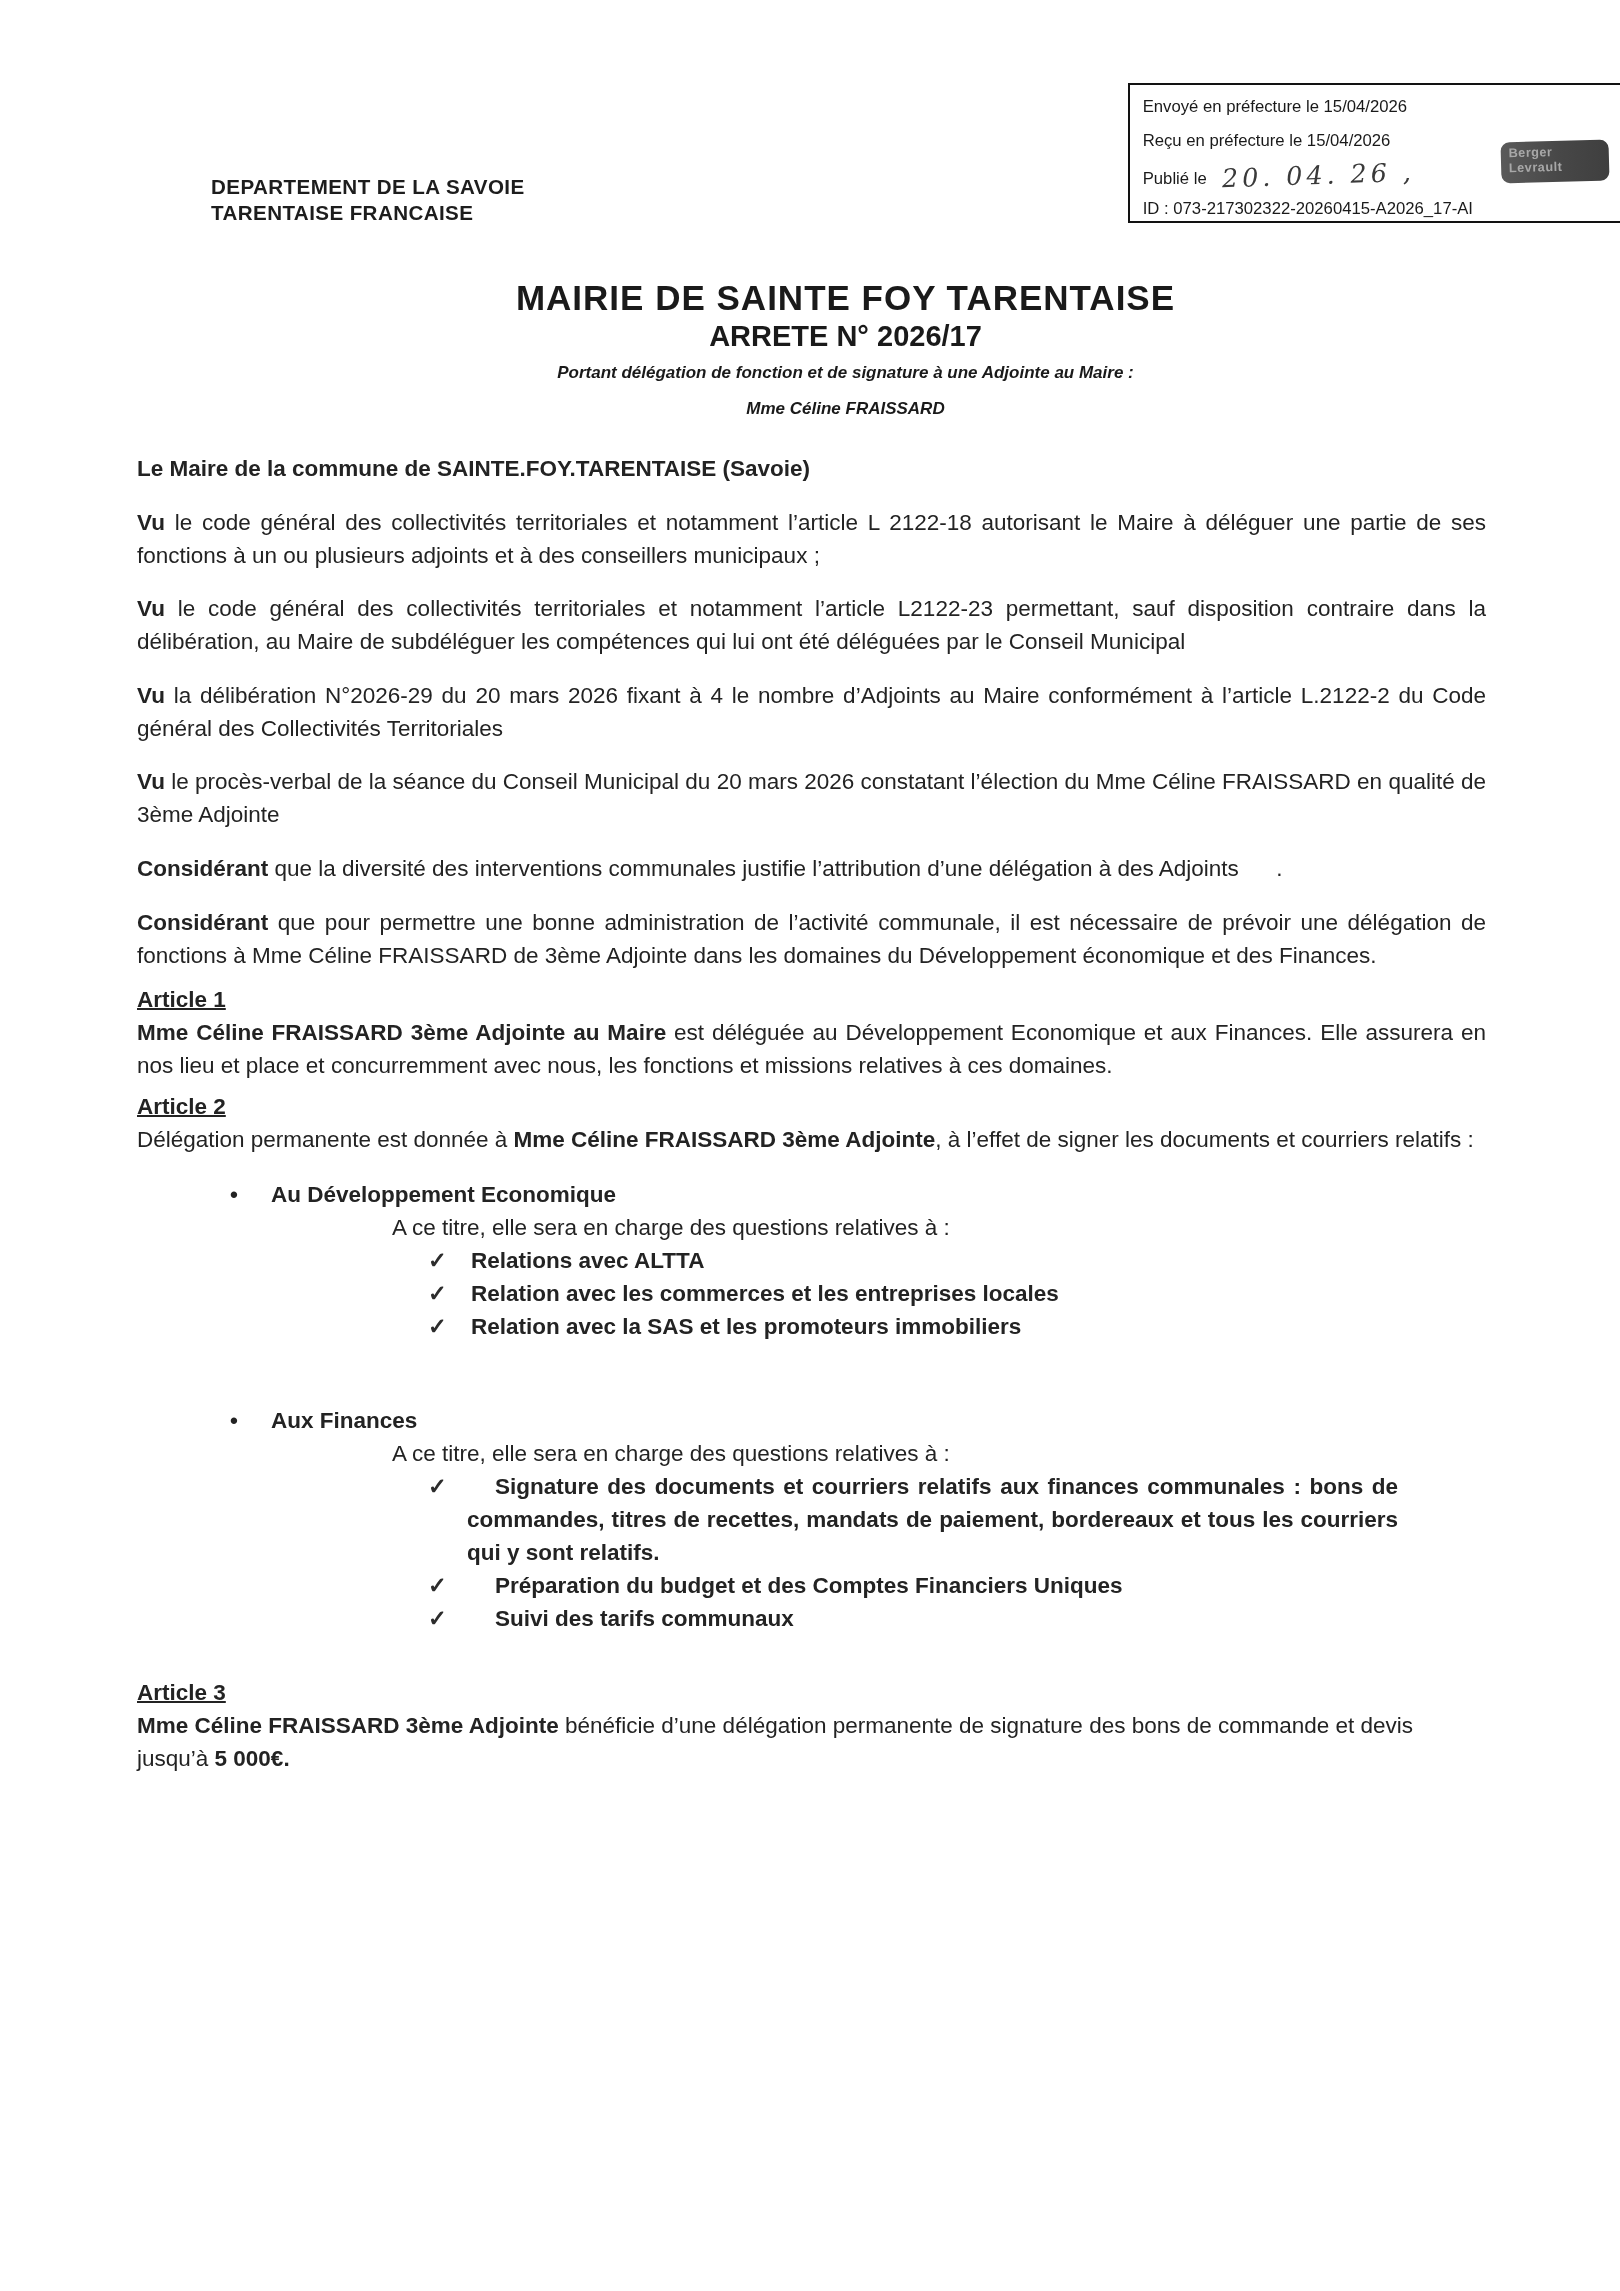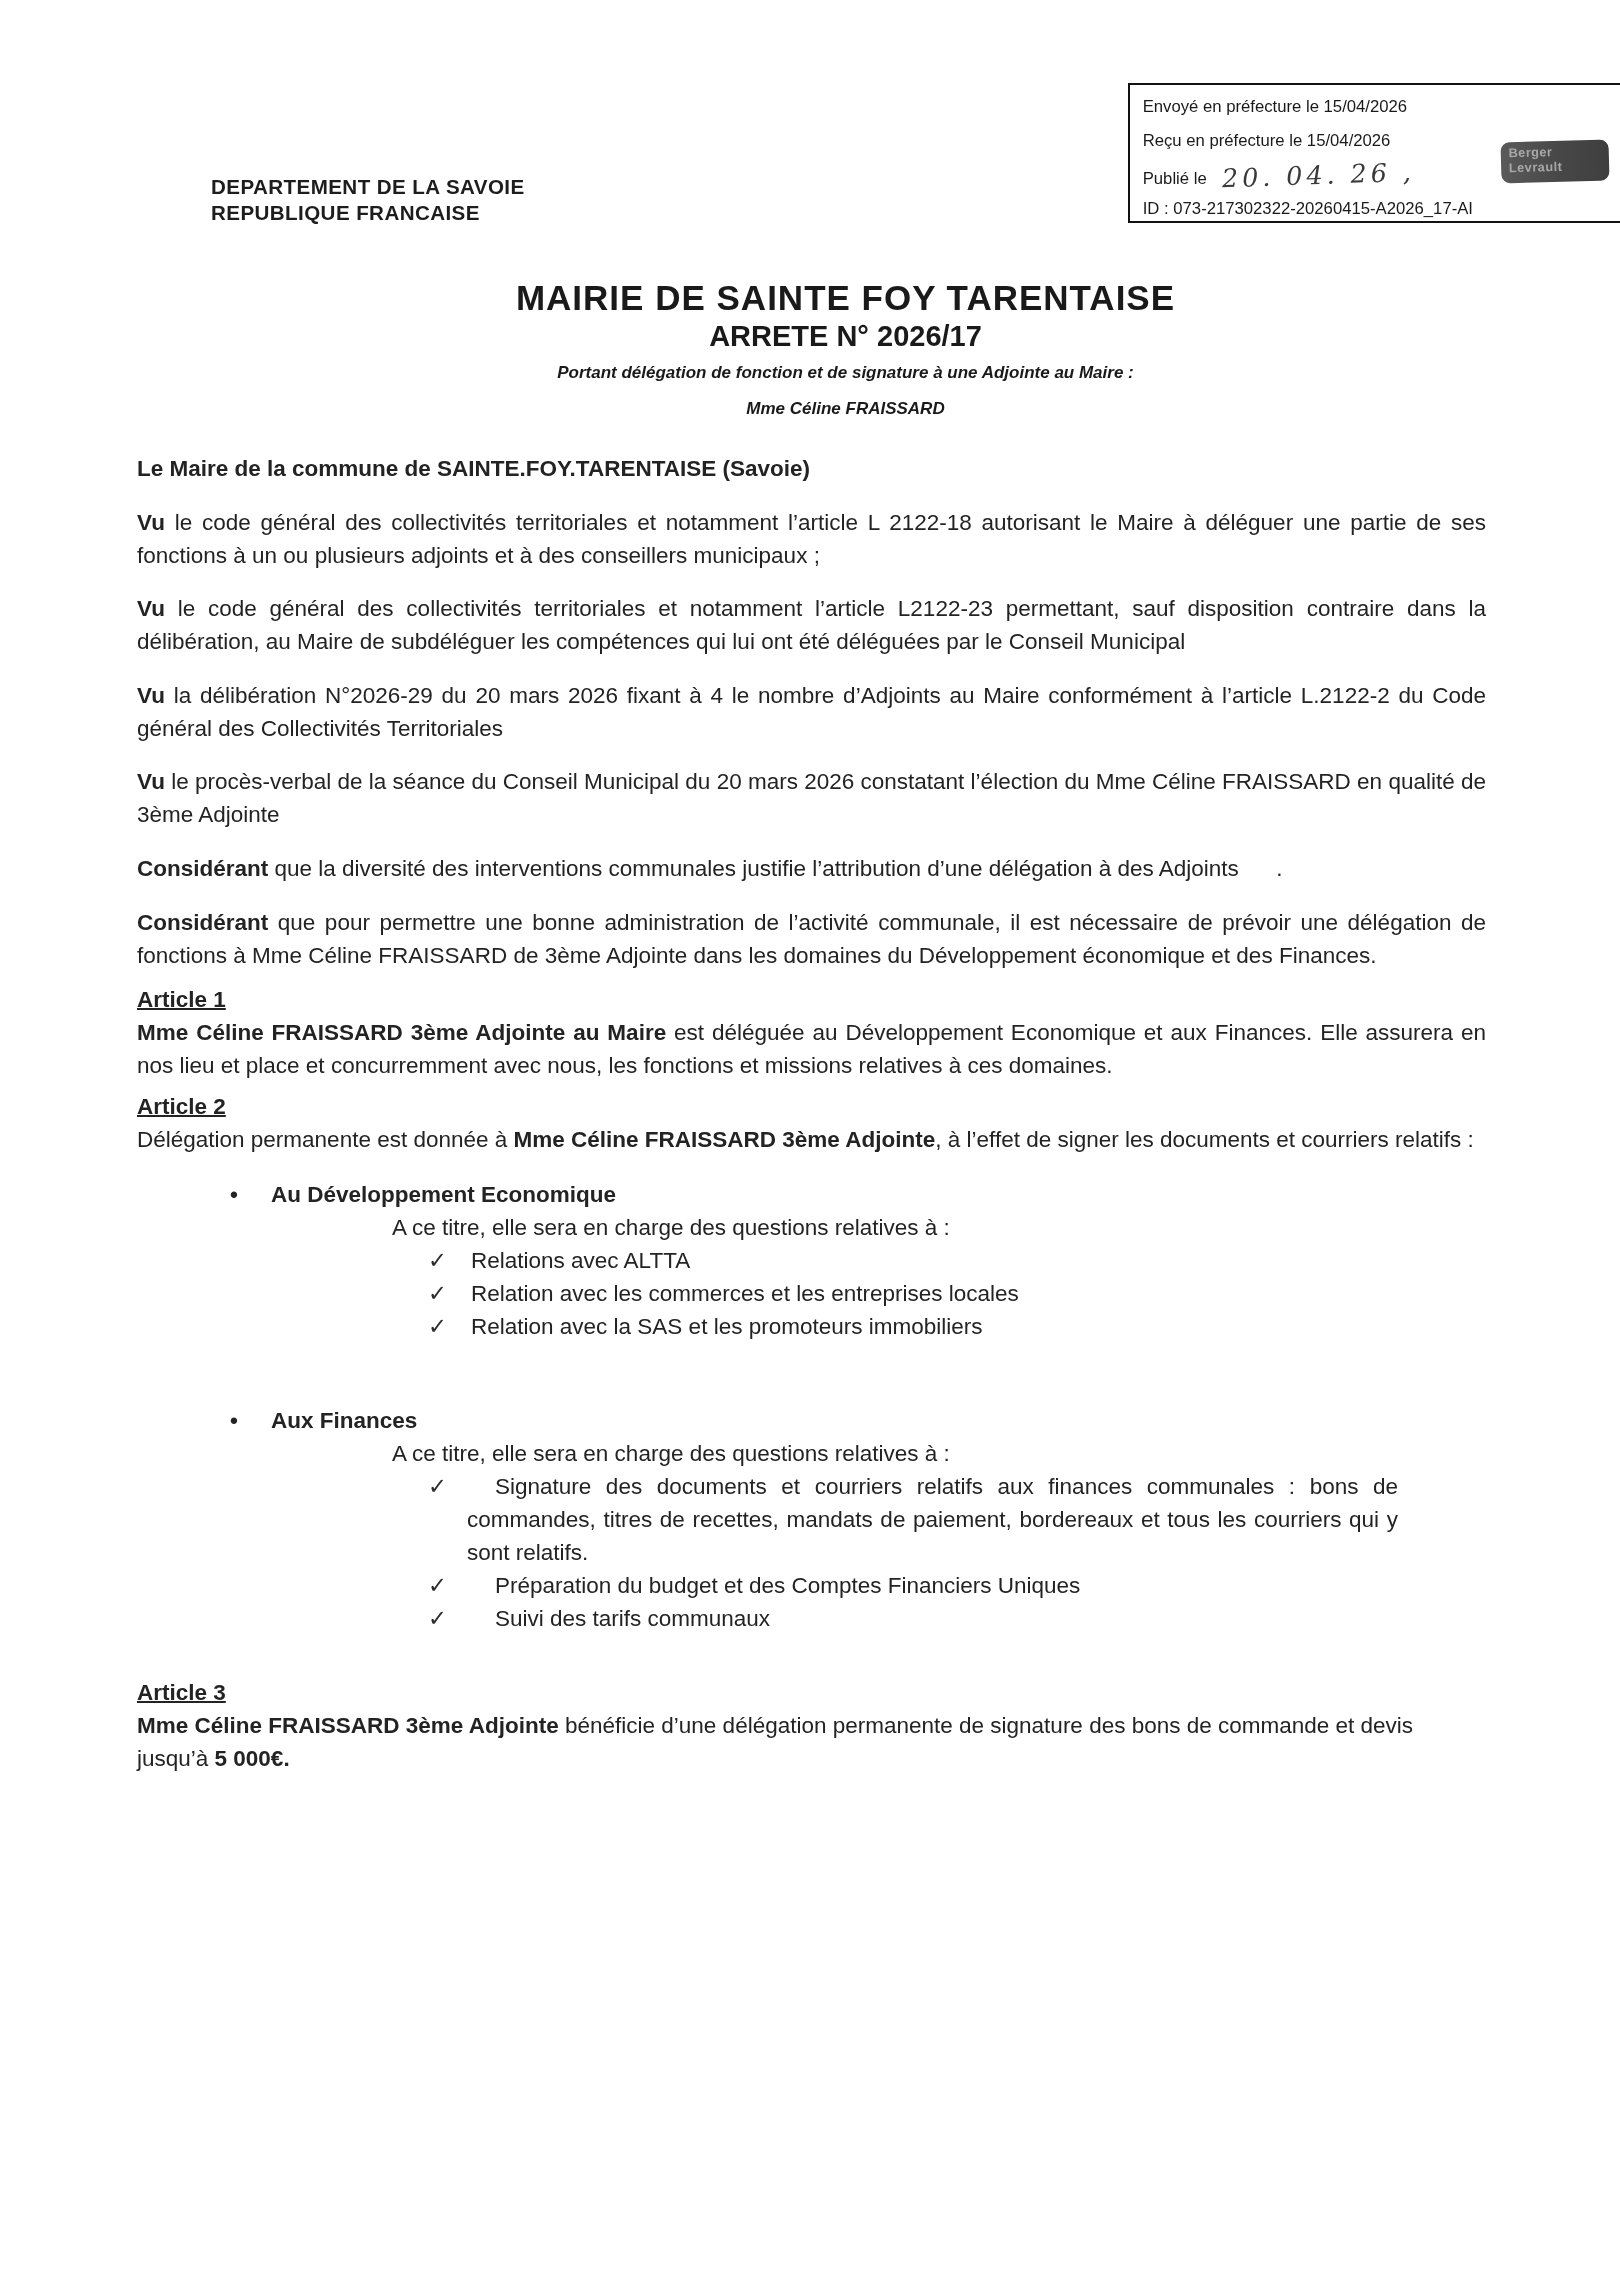--- a/index.html
+++ b/index.html
@@ -71,21 +71,21 @@
   .art { text-align:justify; }
   .art.no-just { text-align:left; }
 
   
   .bullet-group { margin-top:21.6px; }
   .bullet-group.fin { margin-top:61px; }
   .bullet-head { margin-left:93px; font-weight:bold; }
   .dot { display:inline-block; width:41px; font-weight:bold; }
   .bullet-intro { margin-left:255px; }
   ul.checks { list-style:none; margin:0; padding:0; margin-left:291px; }
-  ul.checks li { padding-left:43px; text-indent:-43px; }
+  ul.checks li { padding-left:43px; text-indent:-43px;font-weight:bold; }
   ul.checks li .check { display:inline-block; width:43px; text-indent:0; color:#2c2c2c; }
   ul.checks.fin { margin-right:88px; }
   ul.checks.fin li { padding-left:39px; text-indent:-39px; text-align:justify; }
   ul.checks.fin li .check { width:67px; }
 </style>
 </head>
 <body>
 
 <div class="page">
 
@@ -97,21 +97,21 @@
     </div>
     <div class="stamp-line">ID : 073-217302322-20260415-A2026_17-AI</div>
     <div class="bl-logo">
       <span>Berger</span>
       <span>Levrault</span>
     </div>
   </div>
 
   <div class="dept">
     <div>DEPARTEMENT DE LA SAVOIE</div>
-    <div>REPUBLIQUE FRANCAISE</div>
+    <div>TARENTAISE FRANCAISE</div>
   </div>
 
   <div class="title-block">
     <div class="t1">MAIRIE DE SAINTE FOY TARENTAISE</div>
     <div class="t2">ARRETE N° 2026/17</div>
     <div class="t3">Portant délégation de fonction et de signature à une Adjointe au Maire :</div>
     <div class="t3">Mme Céline FRAISSARD</div>
   </div>
 
   <div class="content">

